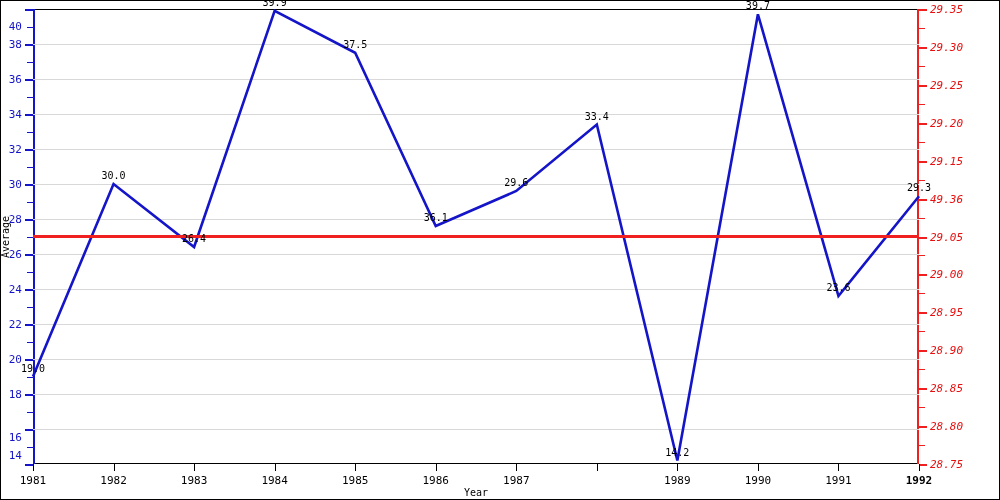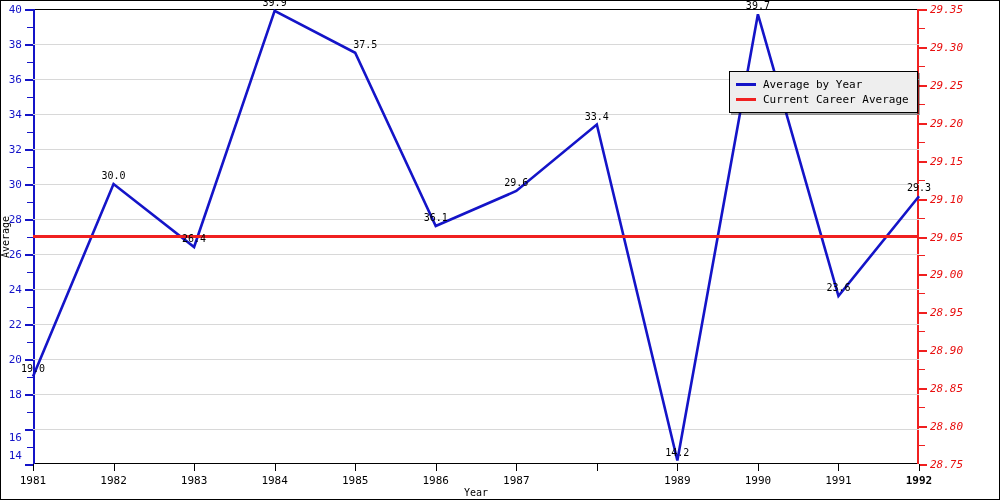--- a/index.html
+++ b/index.html
@@ -135,21 +135,21 @@
     <svg class="series" id="series-svg" preserveAspectRatio="none" viewBox="0 0 886 455" width="886" height="455">
         <polyline points="0,367.5 80.54545454545455,175 161.0909090909091,238 241.63636363636363,1.7500000000000568 322.1818181818182,43.75 402.7272727272727,217 483.27272727272725,181.99999999999994 563.8181818181818,115.50000000000006 644.3636363636364,451.5 724.909090909091,5.249999999999943 805.4545454545454,287 886,187.25" fill="none" stroke="#1414c8" stroke-width="2.6" stroke-linejoin="miter"></polyline>
         <line x1="0" x2="886" y1="227.5" y2="227.5" stroke="#f02020" stroke-width="3"></line>
       </svg>
 
     <div id="point-labels">
         <div class="pt-lbl" style="left: 0px; top: 364.5px;">19.0</div>
         <div class="pt-lbl" style="left: 80.5455px; top: 172px;">30.0</div>
         <div class="pt-lbl" style="left: 161.091px; top: 235px;">26.4</div>
         <div class="pt-lbl" style="left: 241.636px; top: -1.25px;">39.9</div>
-        <div class="pt-lbl" style="left: 322.182px; top: 40.75px; margin-left: 10px;">37.5</div>
+        <div class="pt-lbl" style="left: 322.182px; top: 40.75px;">37.5</div>
         <div class="pt-lbl" style="left: 402.727px; top: 214px;">36.1</div>
         <div class="pt-lbl" style="left: 483.273px; top: 179px;">29.6</div>
         <div class="pt-lbl" style="left: 563.818px; top: 112.5px;">33.4</div>
         <div class="pt-lbl" style="left: 644.364px; top: 448.5px;">14.2</div>
         <div class="pt-lbl" style="left: 724.909px; top: 2.25px;">39.7</div>
         <div class="pt-lbl" style="left: 805.455px; top: 284px;">23.6</div>
         <div class="pt-lbl" style="left: 886px; top: 184.25px;">29.3</div>
       </div>
 
     <div class="ytitle">Average</div>
@@ -163,31 +163,31 @@
       <div class="lbl-l" style="top: 358px; left: 0px; width: 21px;">20</div>
       <div class="lbl-l" style="top: 323px; left: 0px; width: 21px;">22</div>
       <div class="lbl-l" style="top: 288px; left: 0px; width: 21px;">24</div>
       <div class="lbl-l" style="top: 253px; left: 0px; width: 21px;">26</div>
       <div class="lbl-l" style="top: 218px; left: 0px; width: 21px;">28</div>
       <div class="lbl-l" style="top: 183px; left: 0px; width: 21px;">30</div>
       <div class="lbl-l" style="top: 148px; left: 0px; width: 21px;">32</div>
       <div class="lbl-l" style="top: 113px; left: 0px; width: 21px;">34</div>
       <div class="lbl-l" style="top: 78px; left: 0px; width: 21px;">36</div>
       <div class="lbl-l" style="top: 43px; left: 0px; width: 21px;">38</div>
-      <div class="lbl-l" style="top: 8px; left: 0px; width: 21px;">40</div>
+      <div class="lbl-l" style="top: 25px; left: 0px; width: 21px;">40</div>
     </div>
   <div id="right-labels">
       <div class="lbl-r" style="top: 463px; left: 929px;">28.75</div>
       <div class="lbl-r" style="top: 425.083px; left: 929px;">28.80</div>
       <div class="lbl-r" style="top: 387.167px; left: 929px;">28.85</div>
       <div class="lbl-r" style="top: 349.25px; left: 929px;">28.90</div>
       <div class="lbl-r" style="top: 311.333px; left: 929px;">28.95</div>
       <div class="lbl-r" style="top: 273.417px; left: 929px;">29.00</div>
       <div class="lbl-r" style="top: 235.5px; left: 929px;">29.05</div>
-      <div class="lbl-r" style="top: 197.583px; left: 929px;">29.10</div>
+      <div class="lbl-r" style="top: 197.583px; left: 929px;">49.36</div>
       <div class="lbl-r" style="top: 159.667px; left: 929px;">29.15</div>
       <div class="lbl-r" style="top: 121.75px; left: 929px;">29.20</div>
       <div class="lbl-r" style="top: 83.8333px; left: 929px;">29.25</div>
       <div class="lbl-r" style="top: 45.9167px; left: 929px;">29.30</div>
       <div class="lbl-r" style="top: 8px; left: 929px;">29.35</div>
     </div>
   <div id="x-labels">
       <div class="lbl-x" style="left: 32px; top: 473px;">1981</div>
       <div class="lbl-x" style="left: 112.545px; top: 473px;">1982</div>
       <div class="lbl-x" style="left: 193.091px; top: 473px;">1983</div>
@@ -195,23 +195,13 @@
       <div class="lbl-x" style="left: 354.182px; top: 473px;">1985</div>
       <div class="lbl-x" style="left: 434.727px; top: 473px;">1986</div>
       <div class="lbl-x" style="left: 515.273px; top: 473px;">1987</div>
       <div class="lbl-x" style="left: 623px; top: 473px; margin-top: 40px;">1988</div>
       <div class="lbl-x" style="left: 676.364px; top: 473px;">1989</div>
       <div class="lbl-x" style="left: 756.909px; top: 473px;">1990</div>
       <div class="lbl-x" style="left: 837.455px; top: 473px;">1991</div>
       <div class="lbl-x" style="left: 918px; top: 473px; font-weight: bold;">1992</div>
     </div>
 
-  <div class="legend" id="legend" style="left: 728px; top: 70px;">
-      <div class="legend-row">
-        <span class="swatch" style="background: rgb(20, 20, 200);"></span>
-        <span class="legend-text">Average by Year</span>
-      </div>
-      <div class="legend-row">
-        <span class="swatch" style="background: rgb(240, 32, 32);"></span>
-        <span class="legend-text">Current Career Average</span>
-      </div>
-    </div>
 </div>
 
 </body></html>

